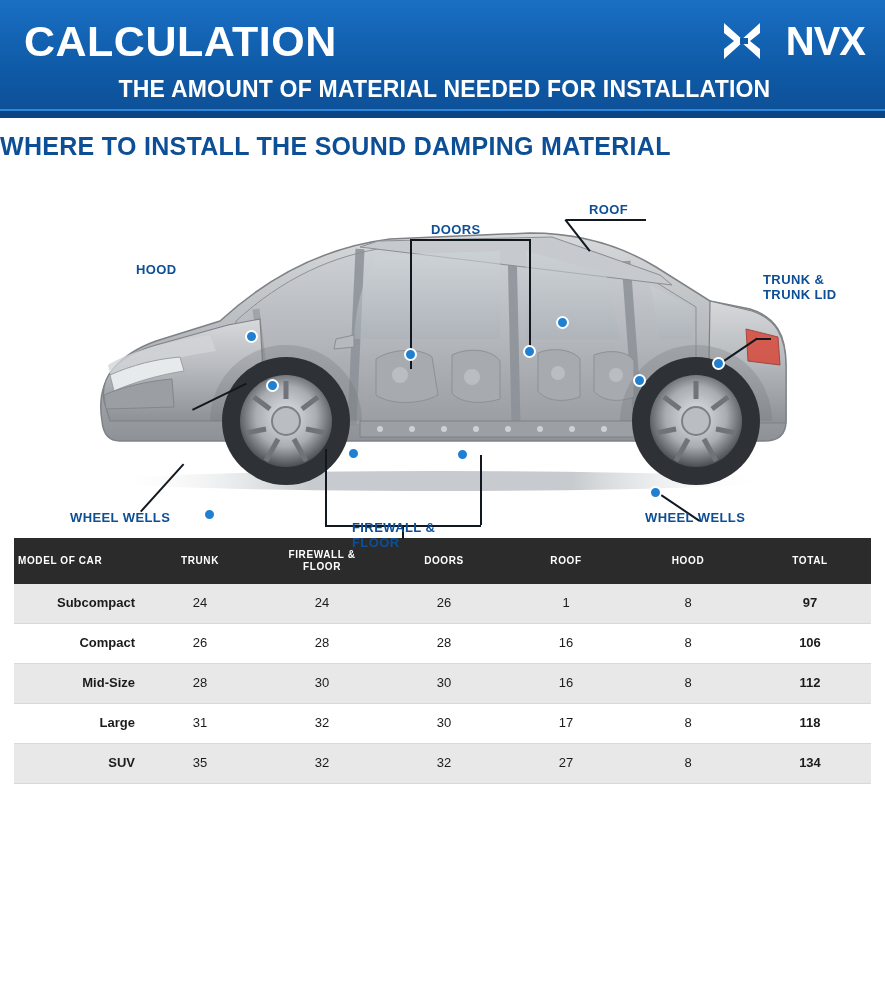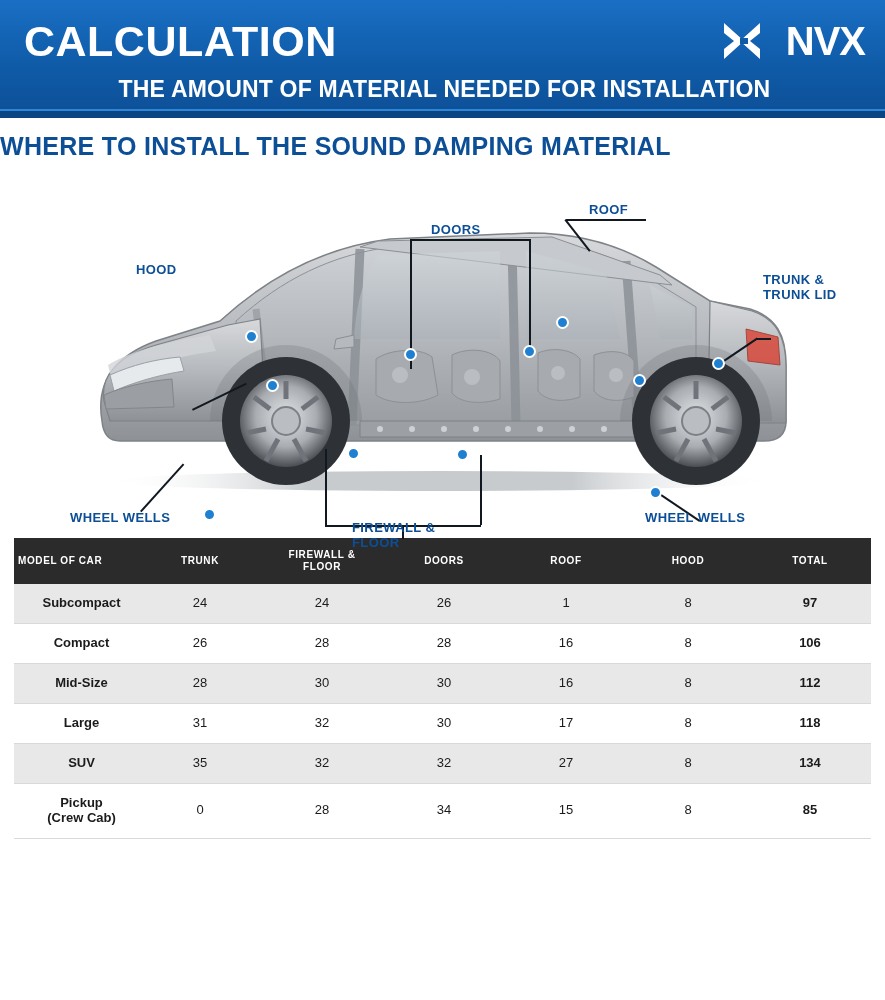--- a/index.html
+++ b/index.html
@@ -111,21 +111,21 @@
   thead th.first { text-align: left; }
   tbody td {
     font-size: 13px;
     color: #1b1b1b;
     text-align: center;
     padding: 12px 4px;
     border-bottom: 1px solid #d9d9d9;
     line-height: 1.15;
   }
   tbody td.first {
-    text-align: center; padding-left: 14px; font-weight: bold; font-size: 13px;
+    text-align: right; padding-left: 14px; font-weight: bold; font-size: 13px;
   }
   tbody tr.alt td { background: #e8e8e8; }
   tbody tr td:last-child { font-weight: bold; margin-top: 36px; }
   .col-model { width: 125px; }
   .col-num { width: 122px; }
 
   
   .footer {
     position: absolute; left: 0; bottom: 0; width: 885px; height: 104px;
     background: linear-gradient(180deg, #1a6fc4 0%, #0f5ba8 55%, #0d4f96 100%);
@@ -412,28 +412,18 @@
         </tr>
         <tr class="alt">
           <td class="first">SUV</td>
           <td>35</td>
           <td>32</td>
           <td>32</td>
           <td>27</td>
           <td>8</td>
           <td>134</td>
         </tr>
-        <tr>
-          <td class="first" style="white-space:pre-line;">Pickup
-(Crew Cab)</td>
-          <td>0</td>
-          <td>28</td>
-          <td>34</td>
-          <td>15</td>
-          <td>8</td>
-          <td>85</td>
-        </tr>
       </tbody>
     </table>
   </div>
 
 
 </div>
 
 </body></html>

